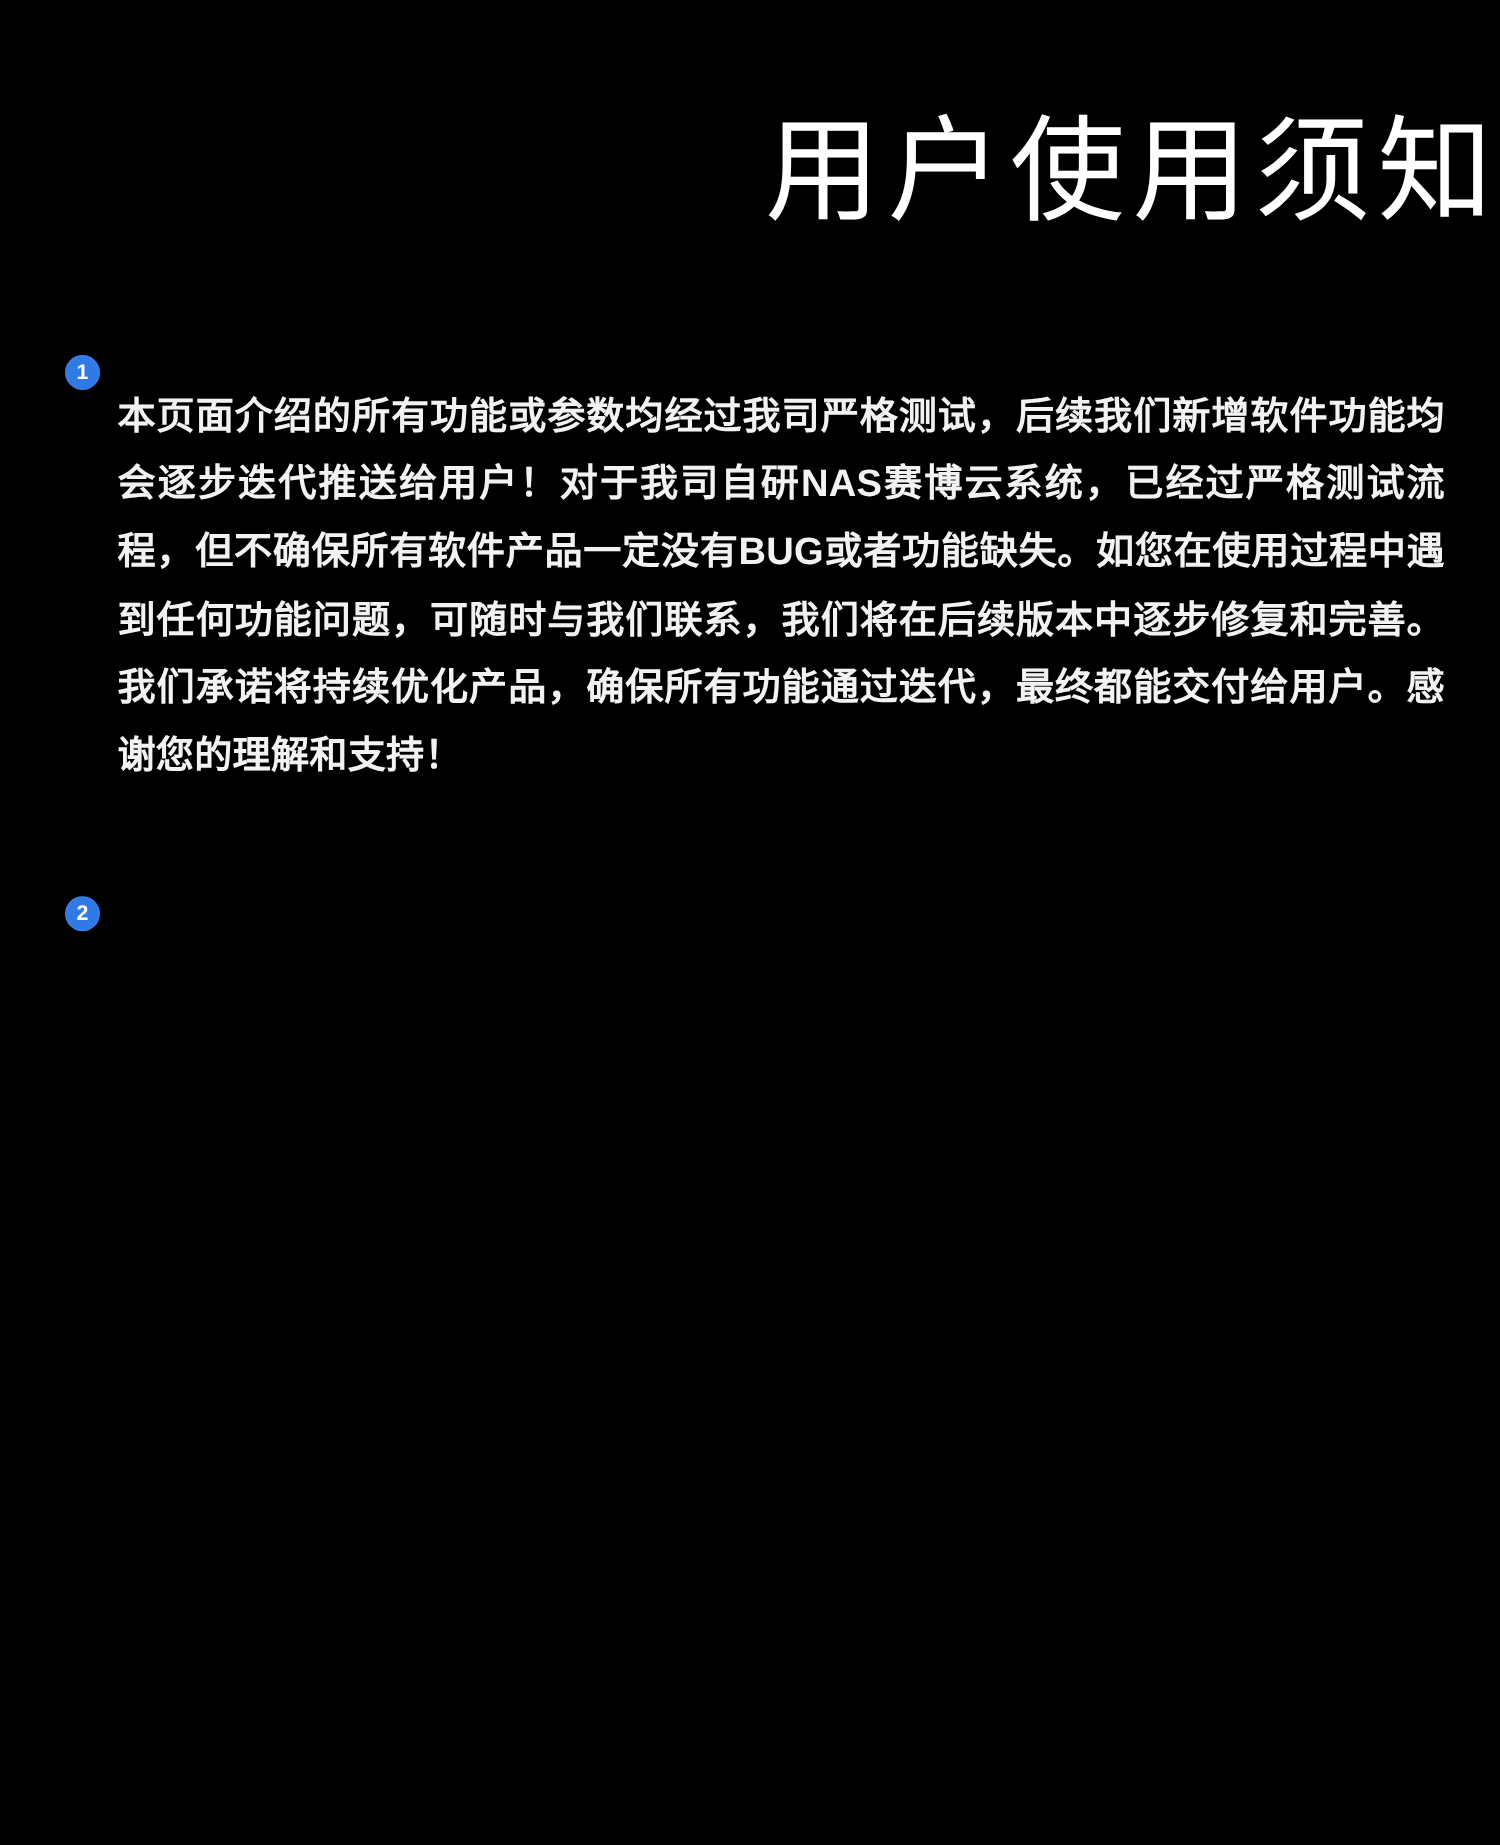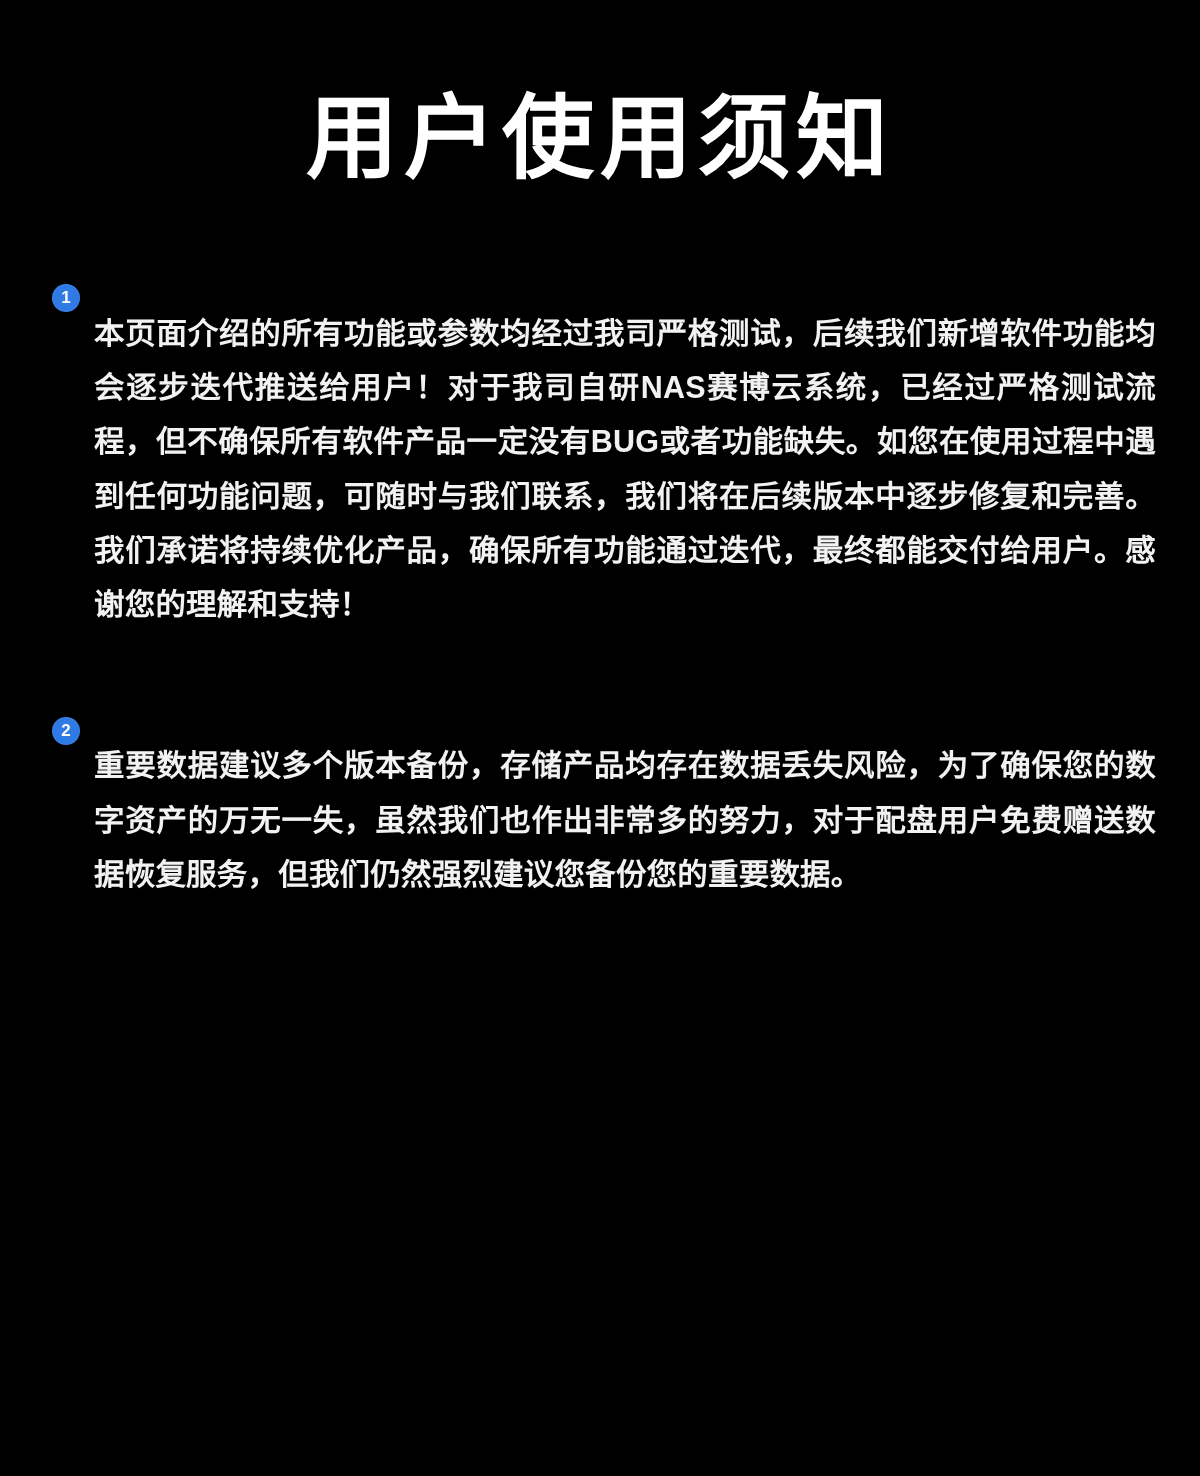--- a/index.html
+++ b/index.html
@@ -20,24 +20,24 @@
   .page {
     width: 1200px;
     height: 1476px;
     box-sizing: border-box;
     padding: 0;
     background: #000000;
     position: relative;
   }
 
   .page-title {
-    text-align: center;
+    text-align: right;
     font-size: 92px;
     line-height: 1.1;
-    font-weight: 700;
+    font-weight: 400;
     letter-spacing: 6px;
     color: #ffffff;
     margin: 0;
     padding-top: 88px;
   }
 
   .notice-list {
     margin: 0;
     padding: 0;
     list-style: none;
@@ -87,18 +87,17 @@
 
   <ul class="notice-list">
 
     <li class="notice-item">
       <span class="badge">1</span>
       <p class="notice-text">本页面介绍的所有功能或参数均经过我司严格测试，后续我们新增软件功能均会逐步迭代推送给用户！对于我司自研NAS赛博云系统，已经过严格测试流程，但不确保所有软件产品一定没有BUG或者功能缺失。如您在使用过程中遇到任何功能问题，可随时与我们联系，我们将在后续版本中逐步修复和完善。我们承诺将持续优化产品，确保所有功能通过迭代，最终都能交付给用户。感谢您的理解和支持！</p>
     </li>
 
     <li class="notice-item">
       <span class="badge">2</span>
-      <p class="notice-text">重要数据建议多个版本备份，存储产品均存在数据丢失风险，为了确保您的数字资产的万无一失，虽然我们也作出非常多的努力，对于配盘用户免费赠送数据恢复服务，但我们仍然强烈建议您备份您的重要数据。</p>
     </li>
 
   </ul>
 
 </div>
 
 </body></html>

